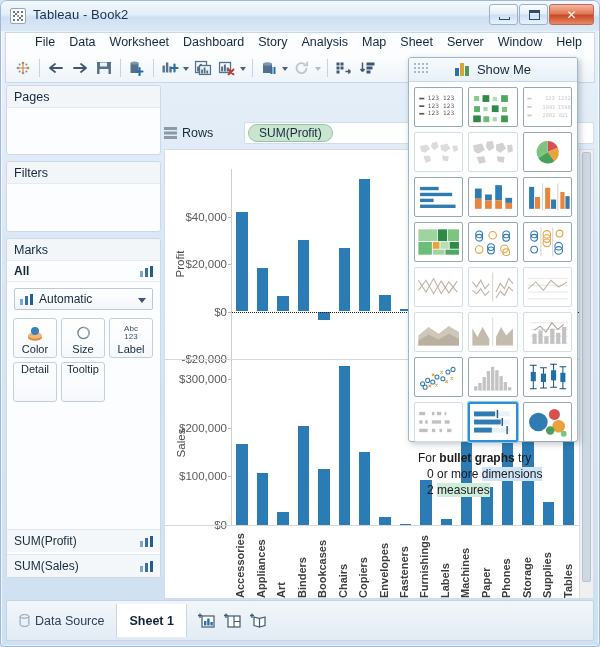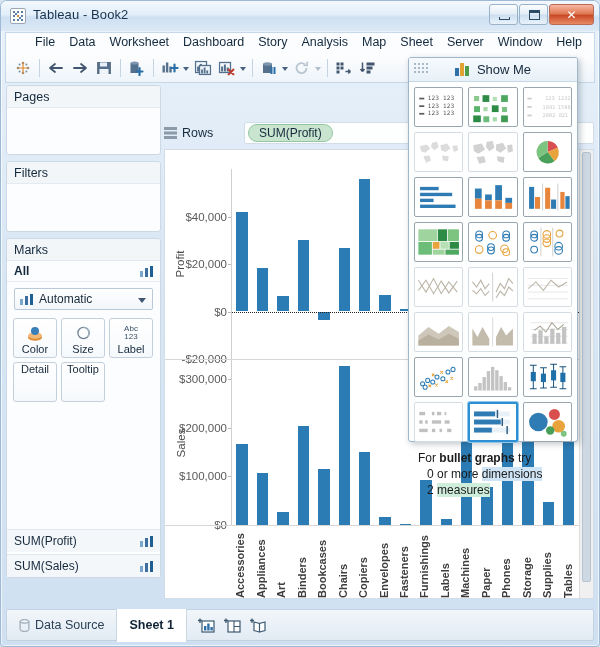--- a/index.html
+++ b/index.html
@@ -228,21 +228,21 @@
     padding:6px 8px 4px 9px; font-size:12px; color:#1b1b1b; line-height:16px;
   }
   .sm-foot .b{ font-weight:bold; }
   .hl-blue{ background:#cfe4f5; }
   .hl-green{ background:#cfeddb; }
   .sm-foot .dim{ color:#9a9a9a; }
   .sm-foot .l2{ padding-left:9px; }
 
   
   .statusbar{
-    position:absolute; left:5px; right:5px; bottom:5px; height:32px;
+    position:absolute; left:5px; right:5px; bottom:5px; height:41px;
     background:linear-gradient(180deg,#f2f6fa,#e2ebf4);
     border:1px solid #c3d3e1; border-radius:2px; display:flex; align-items:center;
   }
   .sb-item{
     height:33px; display:flex; align-items:center; gap:5px; padding:0 12px;
     font-size:12.5px; color:#2c4156; border-right:1px solid #c9d7e3;
   }
   .sb-item.active{ background:#ffffff; font-weight:bold; color:#102436; }
   .sb-icons{ display:flex; align-items:center; gap:9px; padding-left:11px; }
   .sbic{ width:17px; height:15px; position:relative; }

